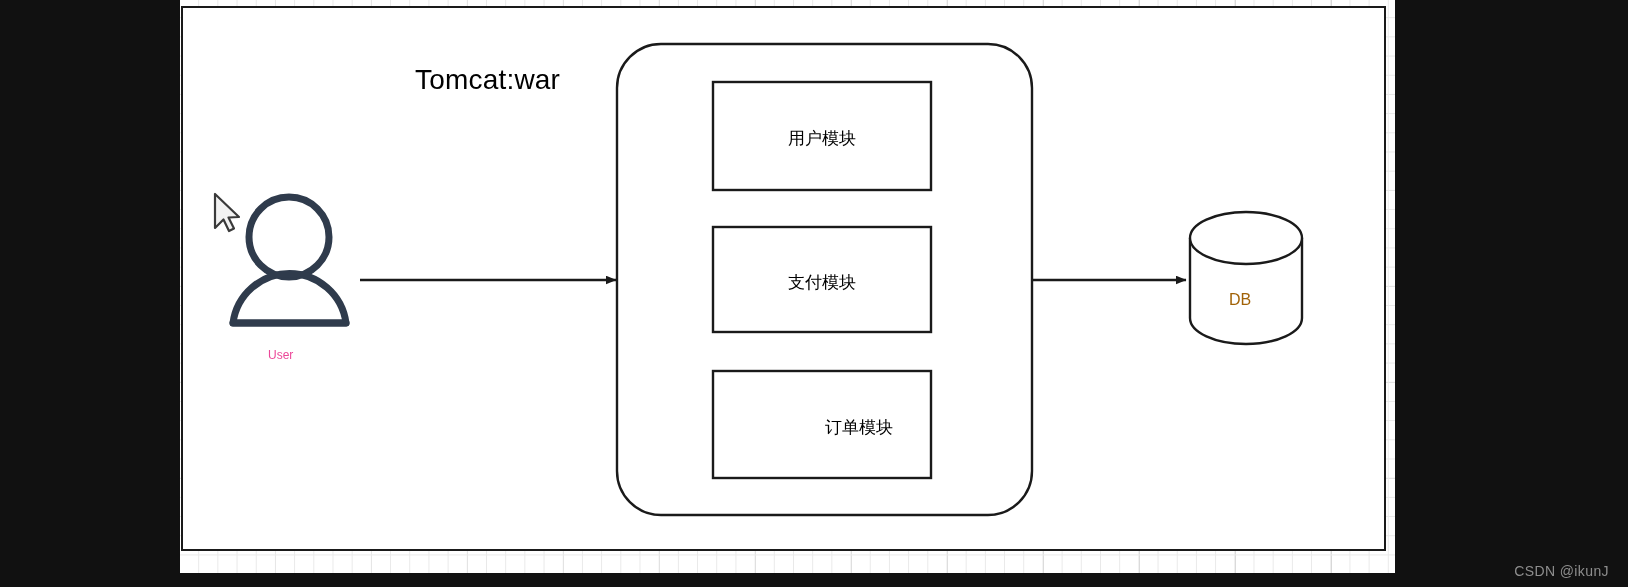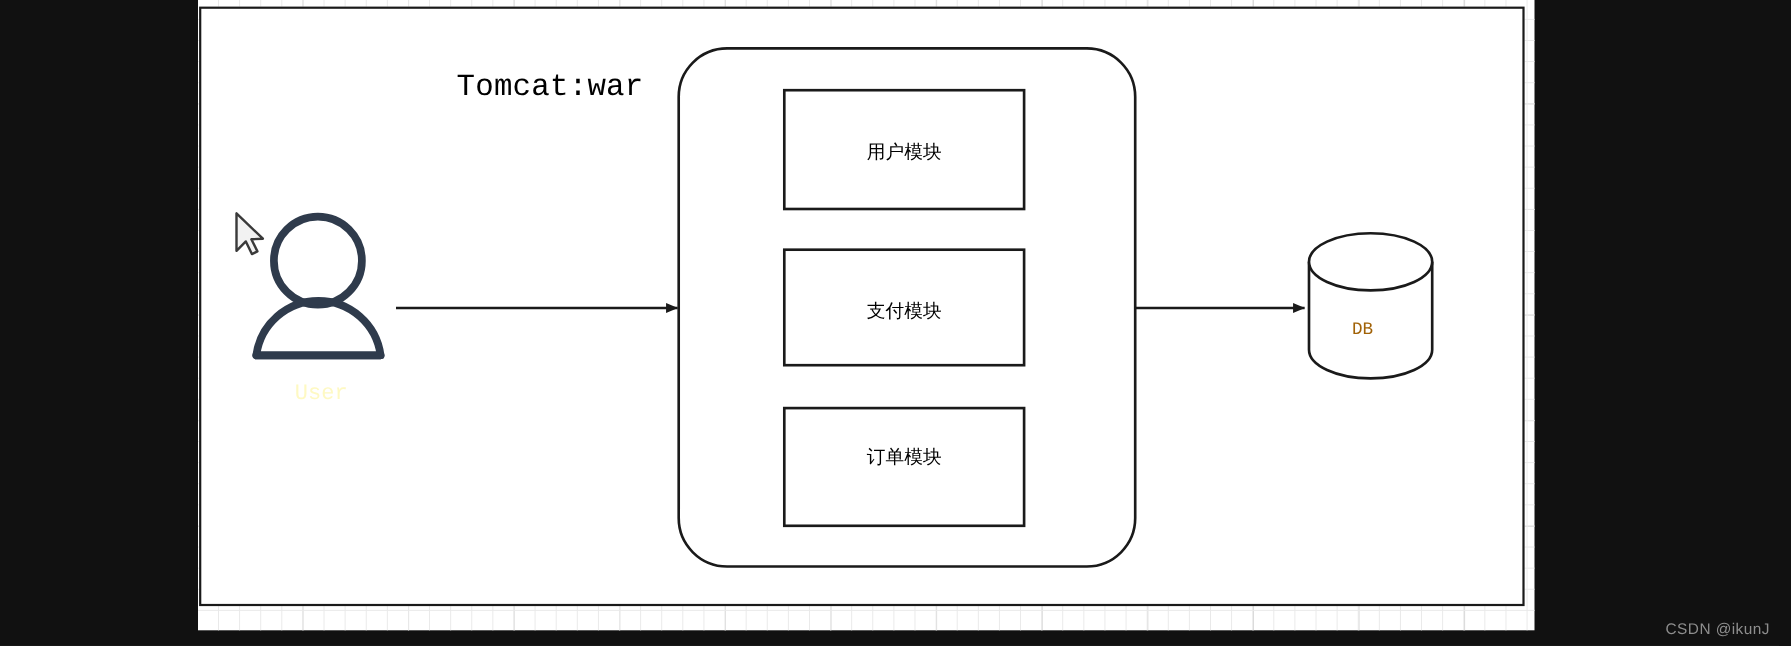--- a/index.html
+++ b/index.html
@@ -59,51 +59,50 @@
     height: 587px;
     pointer-events: none;
   }
 
   
   .lbl {
     position: absolute;
     white-space: nowrap;
     color: #000000;
     line-height: 1;
-    font-family: Liberation Mono, monospace;
   }
   #tomcat-label {
     left: 415px;
     top: 66px;
     font-size: 28px;
     letter-spacing: 0.2px;
   }
   #user-label {
     left: 268px;
     top: 349px;
-    font-size: 20px;
-    color: #fef9c3;
+    font-size: 12px;
+    color: #ec4899;
   }
   #db-label {
     left: 1229px;
     top: 292px;
     font-size: 16px;
     color: #a16207;
   }
   .mod-label {
     position: absolute;
     width: 218px;
     text-align: center;
     font-size: 17px;
     color: #000000;
     font-family: "DejaVu Sans", "Liberation Sans", sans-serif;
   }
   #mod-label-0 { left: 713px; top: 127px; }
   #mod-label-1 { left: 713px; top: 271px; }
-  #mod-label-2 { left: 713px; top: 404px; }
+  #mod-label-2 { left: 713px; top: 416px; padding-left: 37px; }
 
   
   #watermark {
     position: absolute;
     right: 19px;
     bottom: 8px;
     color: #8e8e8e;
     font-size: 14px;
     letter-spacing: 0.4px;
     font-family: "Liberation Sans", sans-serif;

